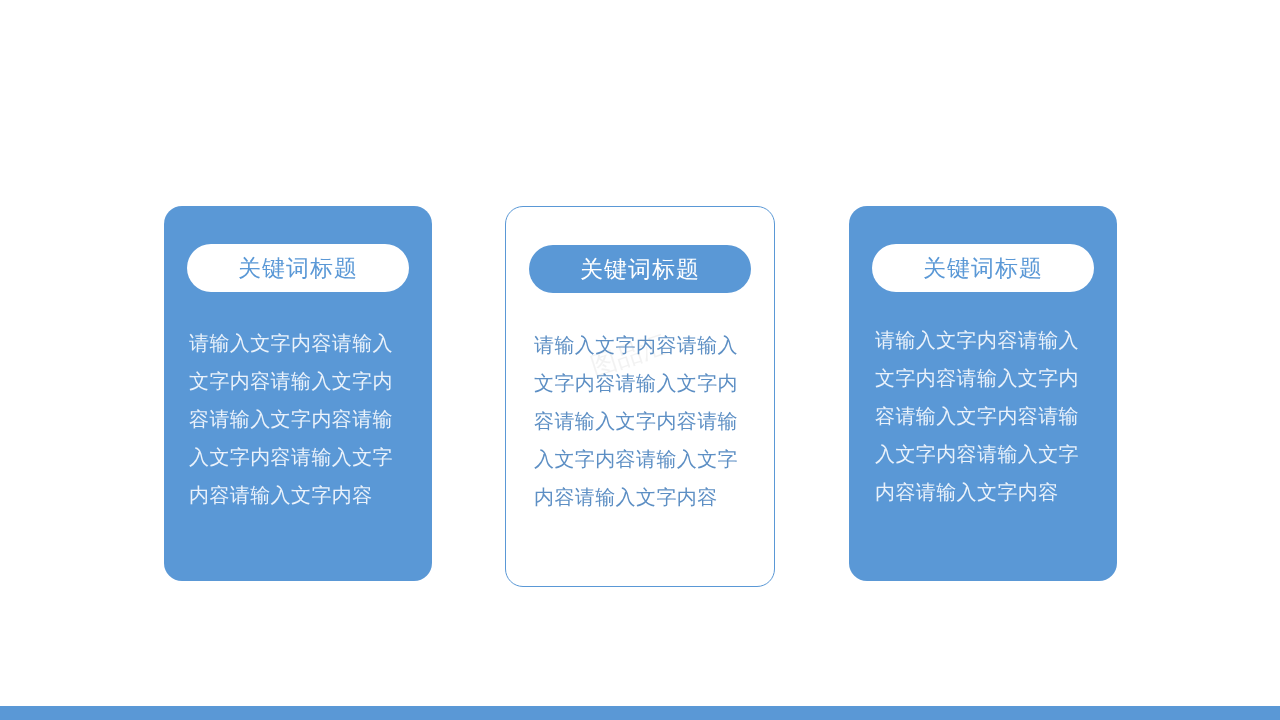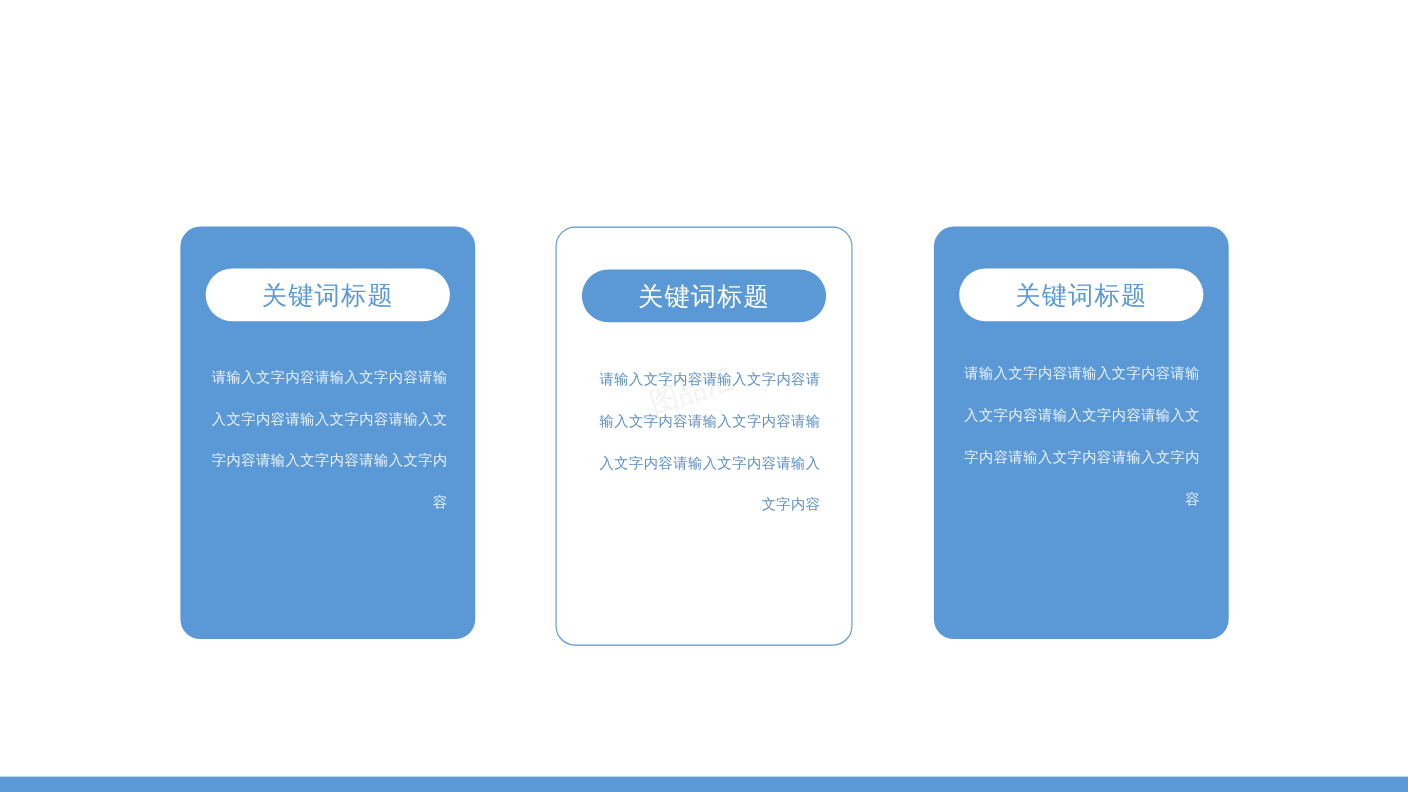--- a/index.html
+++ b/index.html
@@ -84,22 +84,22 @@
     color: #ffffff;
   }
 
   
   .card-body {
     position: absolute;
     left: 50%;
     transform: translateX(-50%);
     top: 118px;
     width: 218px;
-    text-align: right;
-    font-size: 13px;
+    text-align: left;
+    font-size: 20px;
     line-height: 38px;
     letter-spacing: 0.4px;
     word-break: break-all;
   }
 
   .card-body.on-blue { color: #eaf2fb; }
   .card-body.on-white { color: #5d8fc4; }
 
   
   #card-2 .card-body { top: 119px; width: 212px; }

